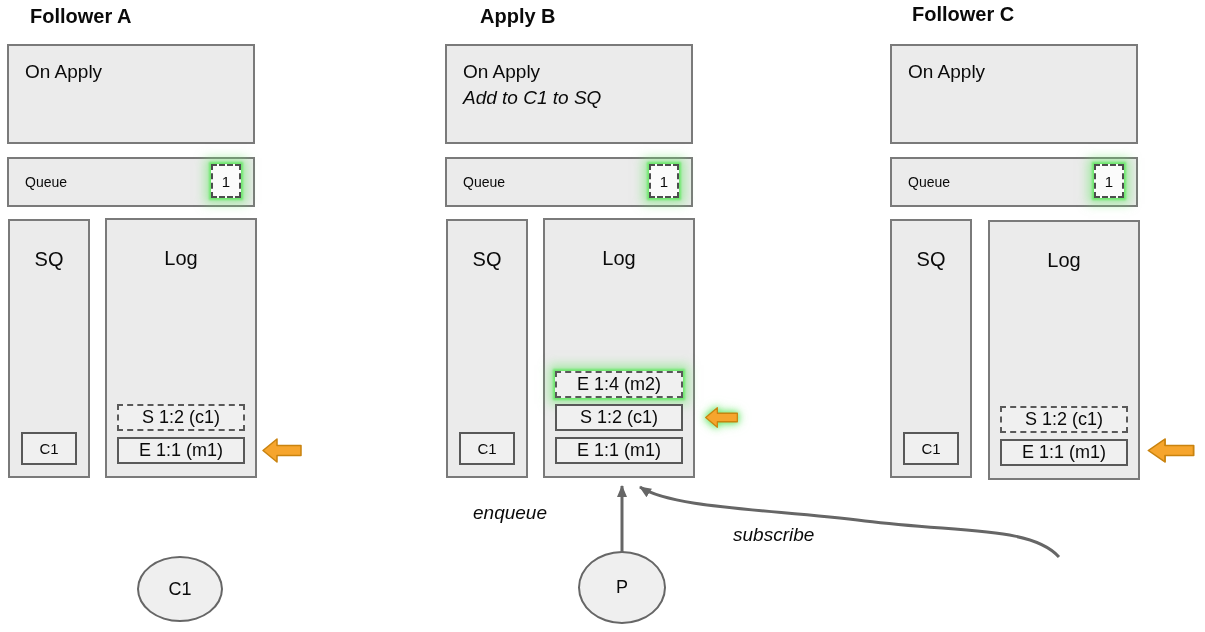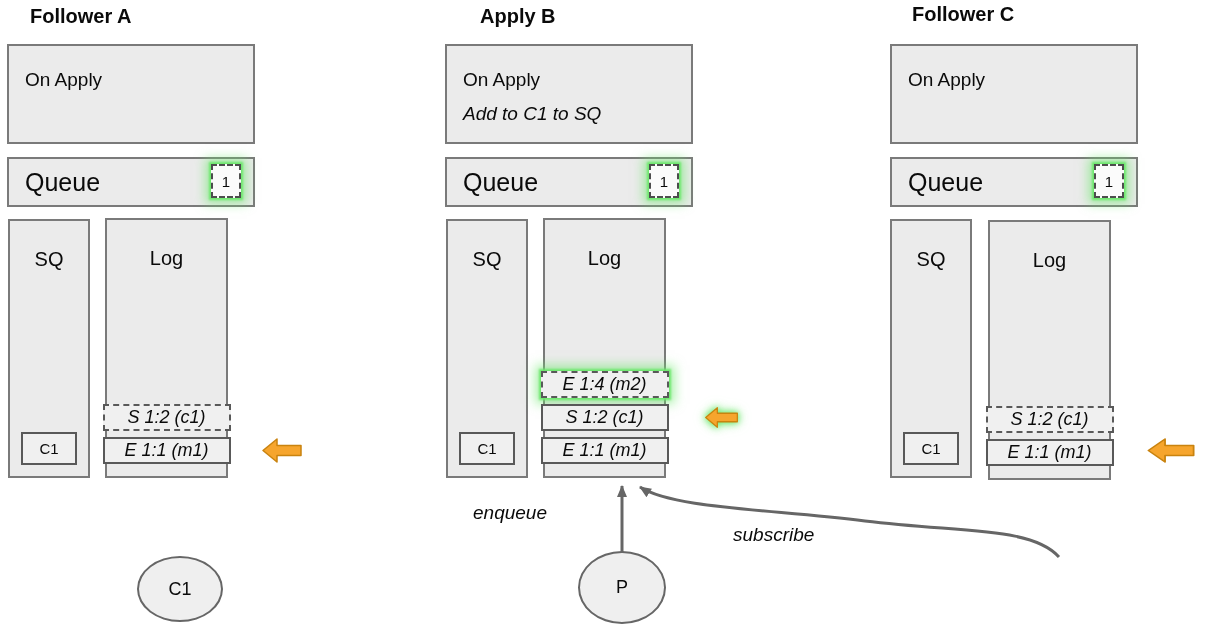--- a/index.html
+++ b/index.html
@@ -15,42 +15,42 @@
   .canvas{
     position:relative;width:1205px;height:632px;overflow:hidden;background:#fff;
     font-family:"Liberation Sans", sans-serif;color:#0a0a0a;
   }
   .connectors{position:absolute;left:0;top:0;width:1205px;height:632px;pointer-events:none;}
   .connectors path.connector{stroke:var(--connector-gray);stroke-width:3;fill:none;}
   .col{position:absolute;top:0;width:250px;height:632px;}
   .node-title{position:absolute;top:5px;font-size:20px;font-weight:bold;white-space:nowrap;}
   .box{position:absolute;background:var(--box-fill);border:2px solid var(--box-border);box-sizing:border-box;}
   .on-apply{top:44px;left:0;width:248px;height:100px;padding:13px 0 0 16px;font-size:19px;}
-  .on-apply .line{line-height:26px;white-space:nowrap;margin-top:8px;}
+  .on-apply .line{line-height:26px;white-space:nowrap;}
   .line.italic{font-style:italic;}
   .queue{top:157px;left:0;width:248px;height:50px;}
-  .queue-label{position:absolute;left:16px;top:0;line-height:46px;font-size:25px;}
+  .queue-label{position:absolute;left:16px;top:0;line-height:46px;font-size:14px;}
   .queue-badge{
     position:absolute;right:12px;top:5px;width:30px;height:34px;box-sizing:border-box;
     background:#fbfbfb;border:2px dashed #4d4d4d;display:flex;align-items:center;justify-content:center;
     font-size:15px;
   }
   .glow{box-shadow:0 0 2px 2px var(--glow-green),0 0 10px 6px rgba(110,232,110,.55);}
   .sq{top:219px;left:1px;width:82px;height:259px;}
-  .log{top:218px;left:98px;width:123px;height:260px;}
+  .log{top:218px;left:98px;width:152px;height:260px;}
   .box-heading{text-align:center;padding-top:27px;font-size:20px;}
   .sq-item{
     position:absolute;bottom:11px;left:50%;transform:translateX(-50%);
     width:56px;height:33px;box-sizing:border-box;background:#f0f0f0;border:2px solid var(--entry-border);
     display:flex;align-items:center;justify-content:center;font-size:15px;
   }
   .entries{position:absolute;left:0;right:0;bottom:12px;display:flex;flex-direction:column;align-items:center;gap:6px;}
   .entry{
     width:128px;height:27px;box-sizing:border-box;background:#f0f0f0;border:2px solid var(--entry-border);
-    display:flex;align-items:center;justify-content:center;font-size:18px;white-space:nowrap;font-style:italic;
+    display:flex;align-items:center;justify-content:center;font-size:18px;white-space:nowrap;
   }
   .entry.dashed{border-style:dashed;}
   .pointer-arrow{position:absolute;overflow:visible;}
   .pointer-arrow polygon{fill:var(--arrow-fill);stroke:var(--arrow-stroke);stroke-width:1.5;stroke-linejoin:round;}
   .glow-arrow{filter:drop-shadow(0 0 3px var(--glow-green)) drop-shadow(0 0 5px rgba(110,232,110,.7));}
   .actor{
     position:absolute;border:2px solid #666;border-radius:50%;background:#efefef;box-sizing:border-box;
     display:flex;align-items:center;justify-content:center;font-size:18px;
   }
   .edge-label{position:absolute;font-size:19px;white-space:nowrap;font-style:italic;}

